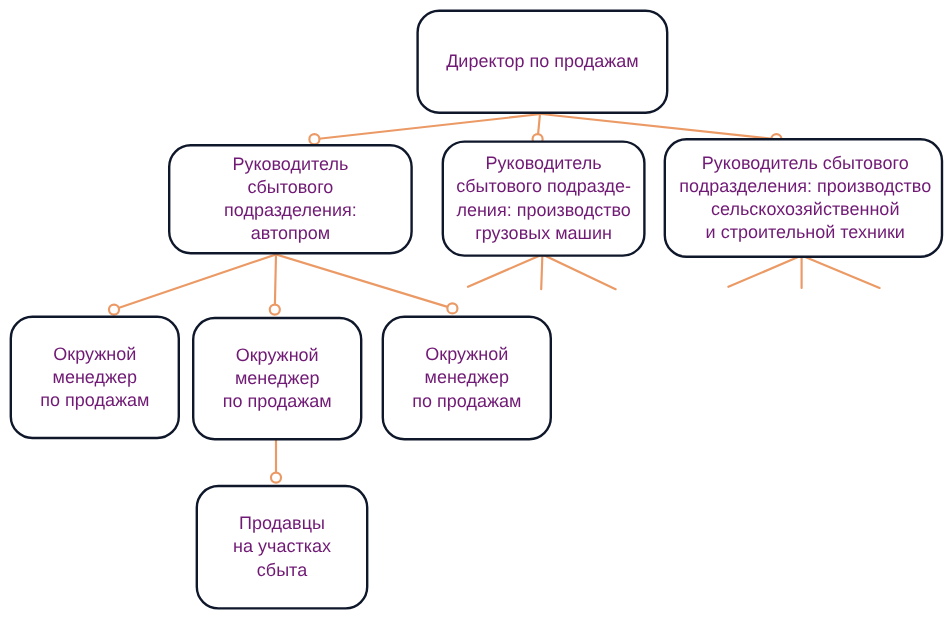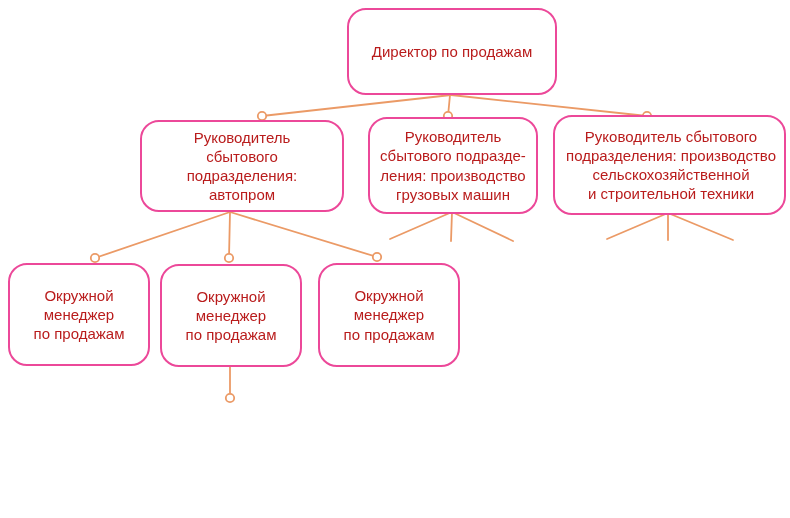--- a/index.html
+++ b/index.html
@@ -29,27 +29,27 @@
   }
   .connectors circle {
     stroke: #EB9A66;
     stroke-width: 1.8;
     fill: #ffffff;
   }
   .node {
     position: absolute;
     box-sizing: border-box;
     background: #ffffff;
-    border: 2px solid #ec4899;
+    border: 2px solid #0f172a;
     border-radius: 19px;
     display: flex;
     align-items: center;
     justify-content: center;
     text-align: center;
-    color: #b91c1c;
+    color: #701a75;
     font-size: 15px;
     line-height: 1.27;
     white-space: pre-line;
     padding: 6px 8px;
   }
   .node-director        { left: 347px; top:   8px; width: 210px; height:  87px; }
   .node-head-autoprom   { left: 140px; top: 120px; width: 204px; height:  92px; }
   .node-head-trucks     { left: 368px; top: 117px; width: 170px; height:  97px; }
   .node-head-agri       { left: 553px; top: 115px; width: 233px; height: 100px; justify-content: flex-end; }
   .node-district-1      { left:   8px; top: 263px; width: 142px; height: 103px; }
@@ -125,14 +125,19 @@
 менеджер
 по продажам</span>
   </div>
 
   <div class="node node-district-3">
     <span>Окружной
 менеджер
 по продажам</span>
   </div>
 
+  <div class="node node-sellers">
+    <span>Продавцы
+на участках
+сбыта</span>
+  </div>
 
 </div>
 
 </body></html>

